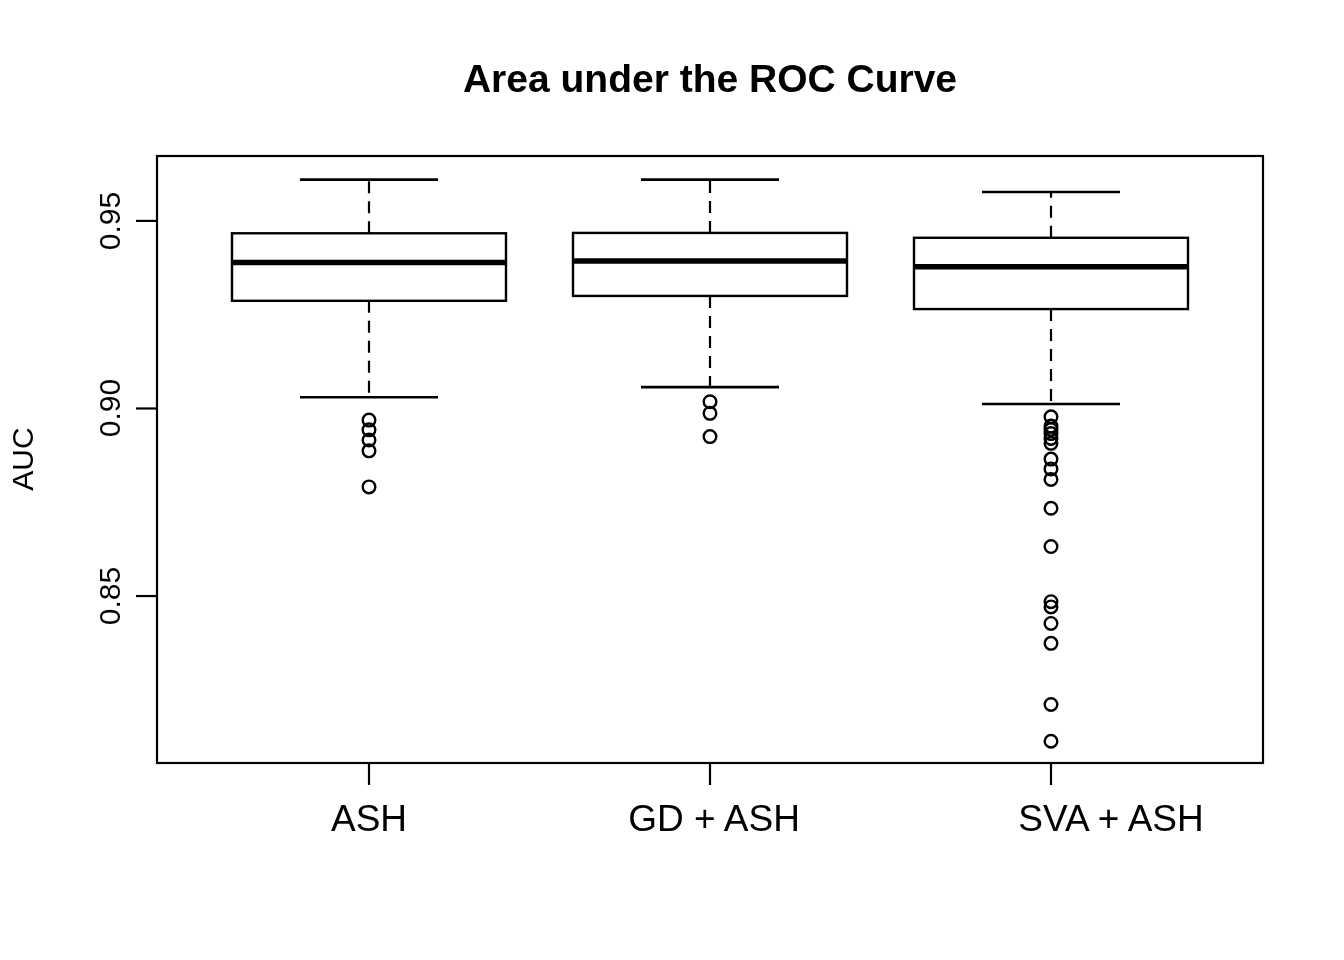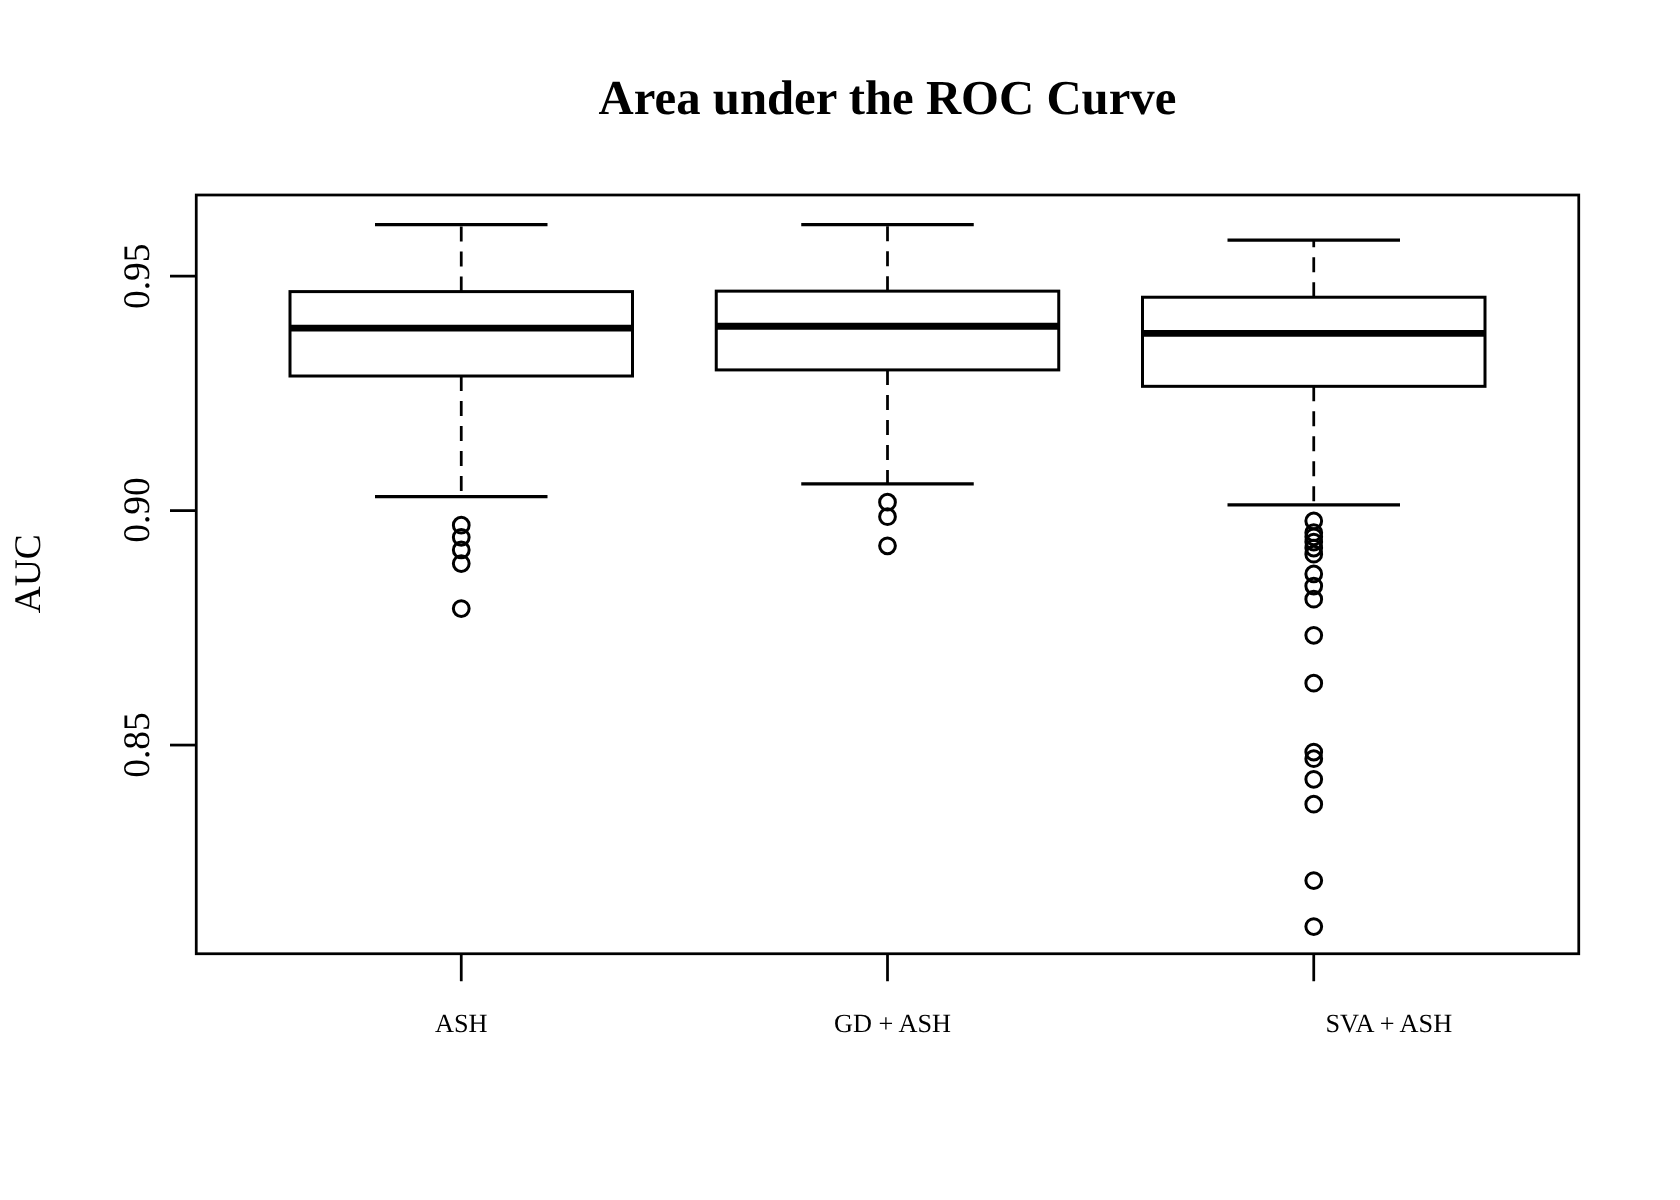--- a/index.html
+++ b/index.html
@@ -1,21 +1,21 @@
 <!DOCTYPE html>
 <html><head>
 <meta charset="utf-8">
 <style>
   html, body { margin: 0; padding: 0; background: #ffffff; }
   #figure {
     position: relative;
     width: 1344px;
     height: 960px;
     background: #ffffff;
-    font-family: Liberation Serif, serif;
+    font-family: Liberation Sans, sans-serif;
     color: #000000;
     overflow: hidden;
   }
   #plot-svg { position: absolute; left: 0; top: 0; }
   .txt { position: absolute; white-space: nowrap; color: #000; }
   .title {
     left: 710px; top: 79px;
     transform: translate(-50%, -50%);
     font-size: 39px; font-weight: bold;
   }
@@ -25,21 +25,21 @@
     font-size: 30px;
   }
   .ytick-label {
     font-size: 30px;
     transform: translate(-50%, -50%) rotate(-90deg);
   }
   .ytick-0 { left: 110px; top: 596px; }
   .ytick-1 { left: 110px; top: 408px; }
   .ytick-2 { left: 110px; top: 221px; }
   .xtick-label {
-    font-size: 21px;
+    font-size: 37px;
     top: 819px;
     transform: translate(-50%, -50%);
   }
   .xtick-0 { left: 369px; }
   .xtick-1 { left: 714px; }
   .xtick-2 { left: 1111px; }
 </style>
 </head>
 <body>
 

